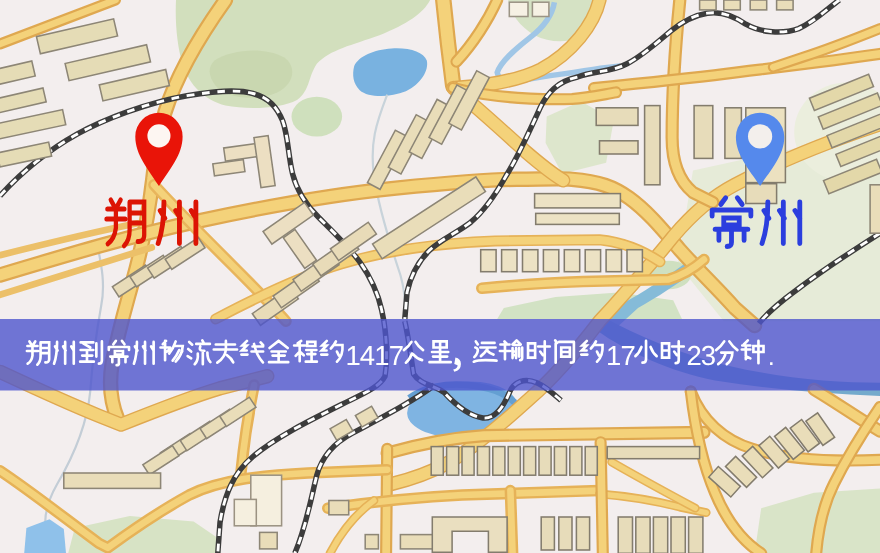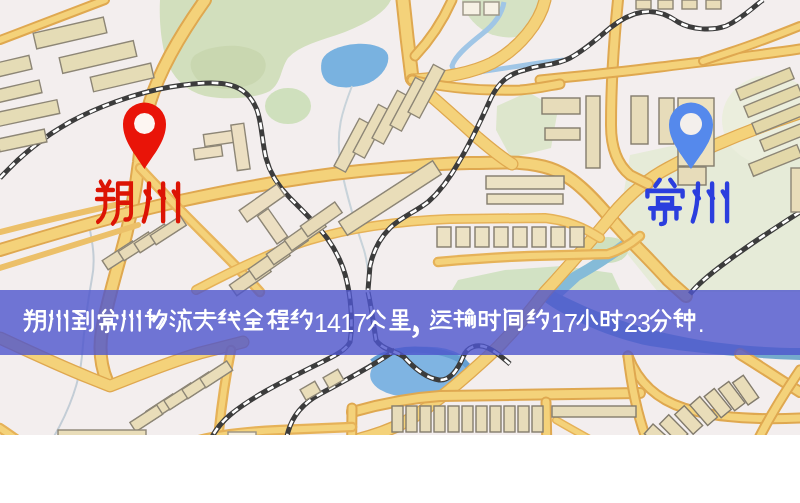--- a/index.html
+++ b/index.html
@@ -1,16 +1,16 @@
 <!DOCTYPE html>
 <html><head>
 <meta charset="utf-8">
 <style>
 html,body{margin:0;padding:0;background:#fff;}
-#map{position:relative;width:800px;height:435px;overflow:hidden;font-family:"Liberation Sans",sans-serif;}
+#map{position:relative;width:800px;height:503px;overflow:hidden;font-family:"Liberation Sans",sans-serif;}
 #map svg{filter:blur(0.4px);}
 </style>
 </head>
 <body>
 <div id="map">
 <svg width="800" height="503" viewBox="0 0 800 503" xmlns="http://www.w3.org/2000/svg">
 <defs>
 <g id="c-shuo" fill="none" stroke="currentColor" stroke-linecap="round">
 <path d="M12,6 l7,11 M35,6 l-7,11 M4,24 h40 M2,44 h44 M24,24 v38 C22,76 16,87 5,94 M56,10 h34 v66 c0,10 -6,14 -15,13 M56,10 v56 c0,16 -5,25 -13,32 M59,32 h29 M59,52 h29"></path>
 </g>

